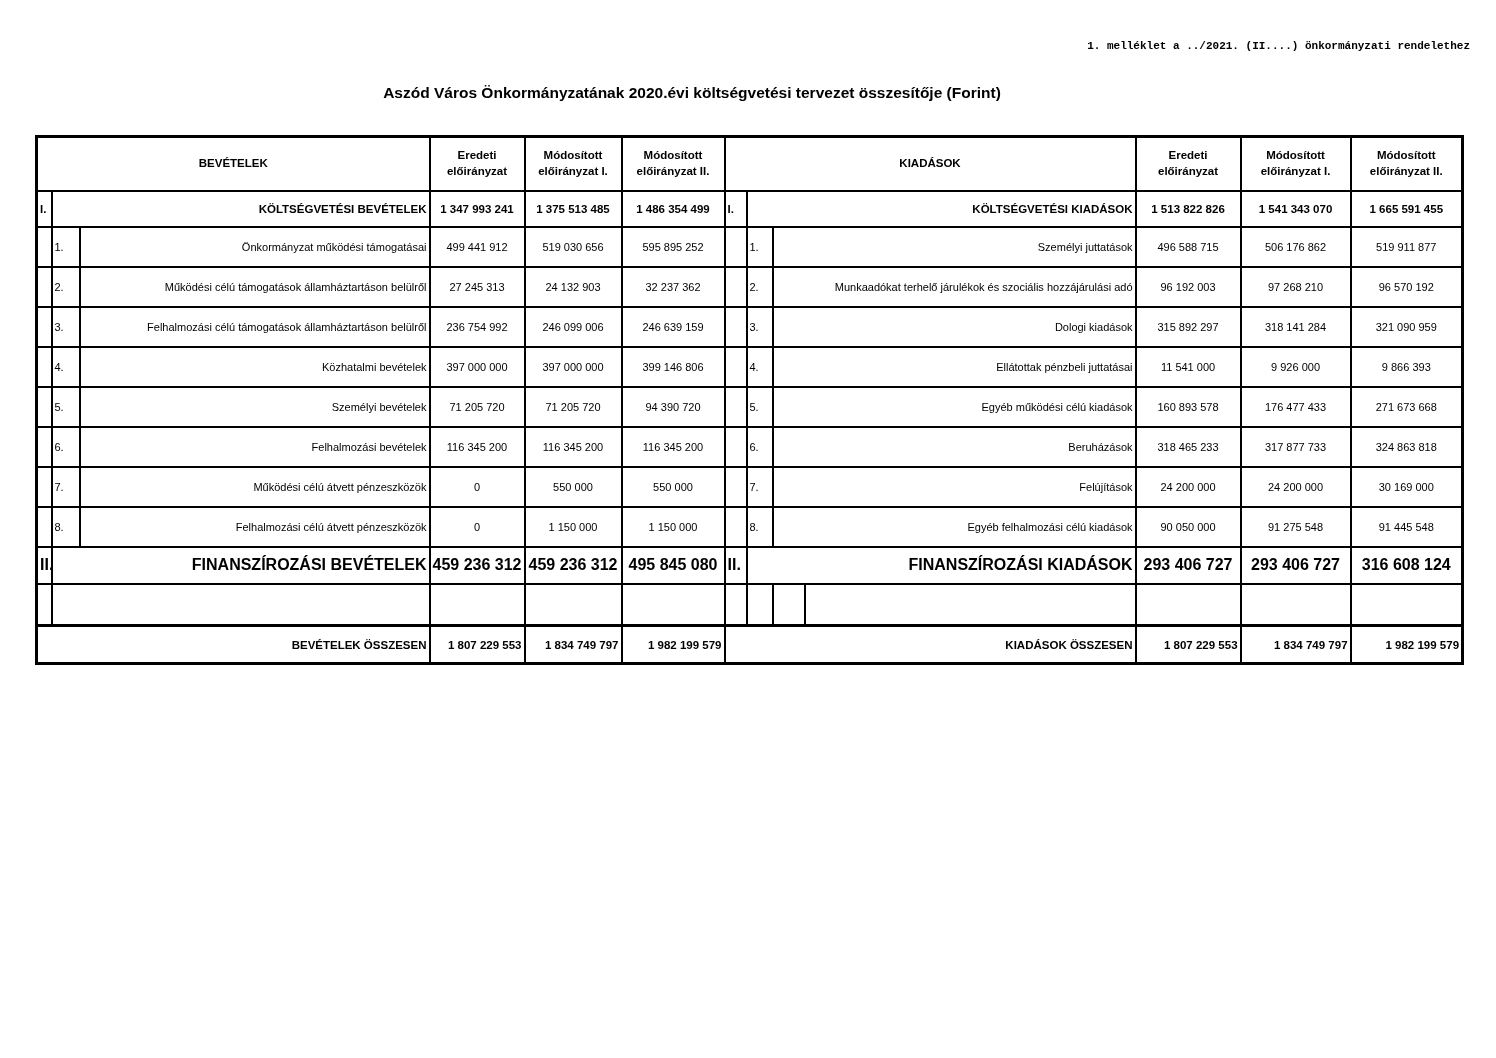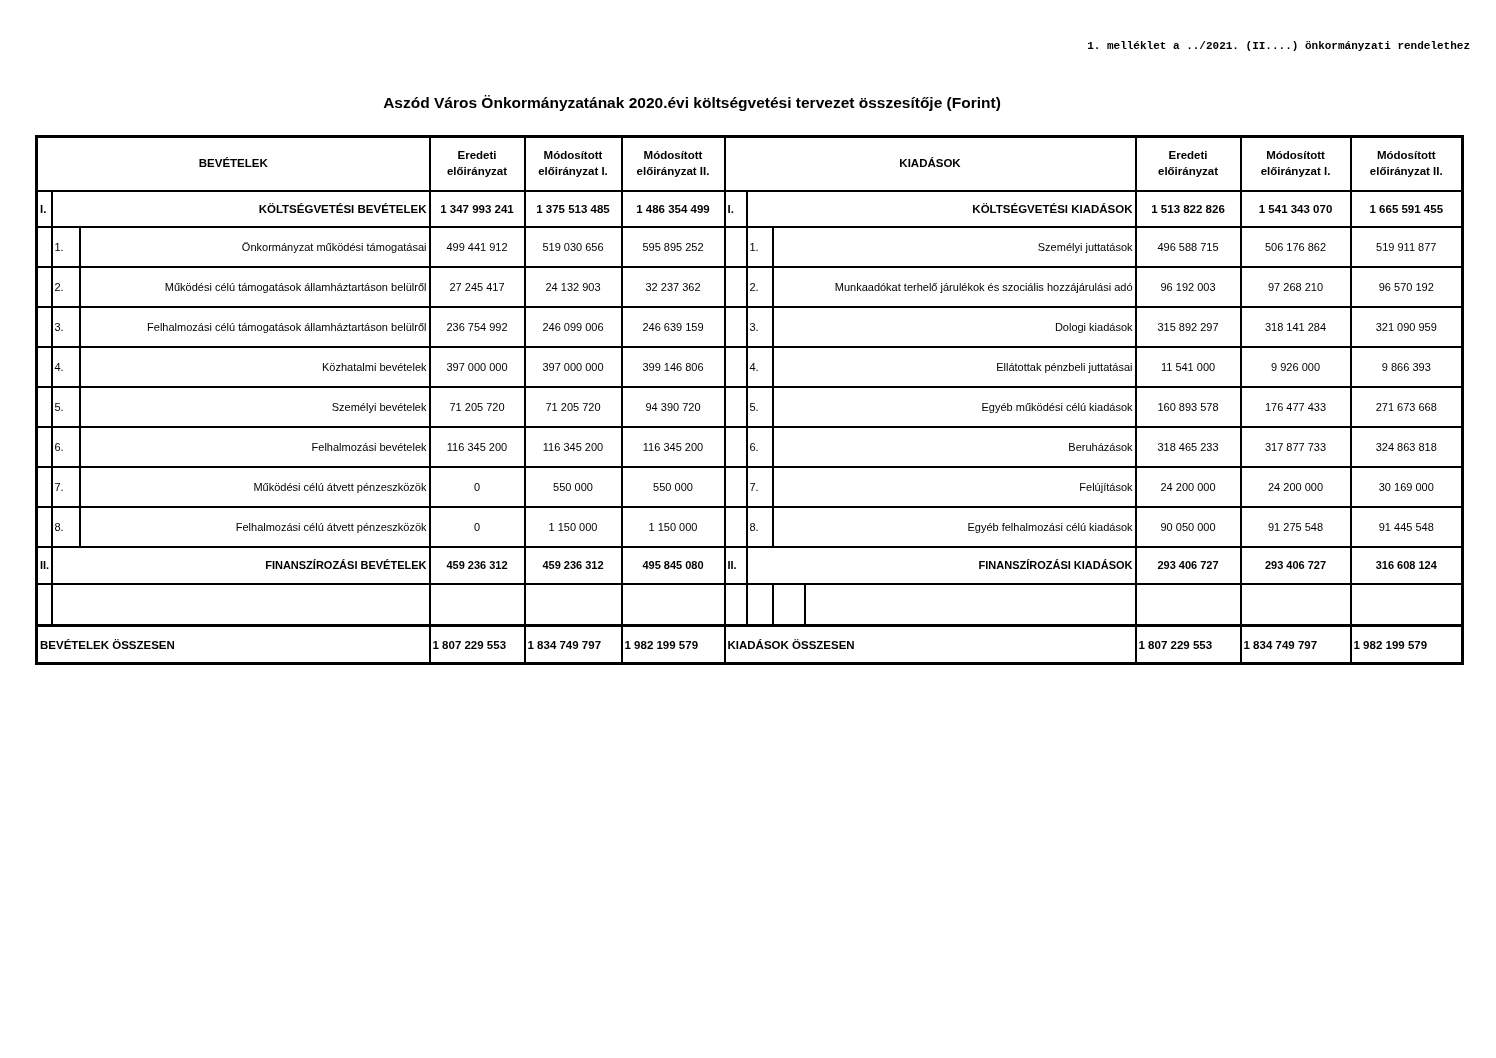--- a/index.html
+++ b/index.html
@@ -6,45 +6,45 @@
   body{
     width:1496px;height:1058px;background:#ffffff;color:#000;
     font-family:"Liberation Sans","DejaVu Sans",sans-serif;
     position:relative;overflow:hidden;
   }
   .top-note{
     position:absolute;top:40px;right:26px;
     font-size:11px;font-weight:bold;letter-spacing:0;font-family:Liberation Mono, monospace;
   }
   .doc-title{
-    position:absolute;top:94px;left:0;width:1384px;
+    position:absolute;top:84px;left:0;width:1384px;
     text-align:center;font-size:15.5px;font-weight:bold;
   }
   table.budget{
     position:absolute;top:135px;left:35px;width:1426px;
     border-collapse:collapse;table-layout:fixed;
     border:3px solid #000;
   }
   table.budget td{
     border:2px solid #000;
     padding:0 2px;
     vertical-align:middle;
     font-size:11px;
     overflow:hidden;
   }
   tr.hdr{height:54px;padding-left:44px;}
   tr.hdr td{font-weight:bold;text-align:center;font-size:11.5px;line-height:1.35;}
   tr.sec{height:36px;}
   tr.sec td{font-weight:bold;font-size:11.5px;}
   tr.data{height:40px;}
   tr.sec2{height:37px;}
-  tr.sec2 td{font-weight:bold;font-size:11px;}
+  tr.sec2 td{font-weight:bold;font-size:16px;}
   tr.empty{height:42px;}
   tr.total{height:38px;}
-  tr.total td{font-weight:bold;font-size:11.5px;border-top:3px solid #000;border-bottom:3px solid #000;text-align:left;}
+  tr.total td{font-weight:bold;font-size:11.5px;border-top:3px solid #000;border-bottom:3px solid #000;text-align:right;}
   td.rom{font-weight:bold;text-align:left;padding:0 1px;font-size:11.5px;}
   td.num{text-align:left;padding-left:3px;}
   td.desc{text-align:right;padding-left:4px;}
   td.val{text-align:center;}
 </style>
 </head>
 <body>
 
 <div class="top-note">1. melléklet a ../2021. (II....) önkormányzati rendelethez</div>
 <div class="doc-title">Aszód Város Önkormányzatának 2020.évi költségvetési tervezet összesítője (Forint)</div>
@@ -102,21 +102,21 @@
     <td class="num">1.</td>
     <td class="desc" colspan="2">Személyi juttatások</td>
     <td class="val">496 588 715</td>
     <td class="val">506 176 862</td>
     <td class="val">519 911 877</td>
   </tr>
   <tr class="data">
     <td class="rom"></td>
     <td class="num">2.</td>
     <td class="desc">Működési célú támogatások államháztartáson belülről</td>
-    <td class="val">27 245 417</td>
+    <td class="val">27 245 313</td>
     <td class="val">24 132 903</td>
     <td class="val">32 237 362</td>
     <td class="rom"></td>
     <td class="num">2.</td>
     <td class="desc" colspan="2">Munkaadókat terhelő járulékok és szociális hozzájárulási adó</td>
     <td class="val">96 192 003</td>
     <td class="val">97 268 210</td>
     <td class="val">96 570 192</td>
   </tr>
   <tr class="data">

